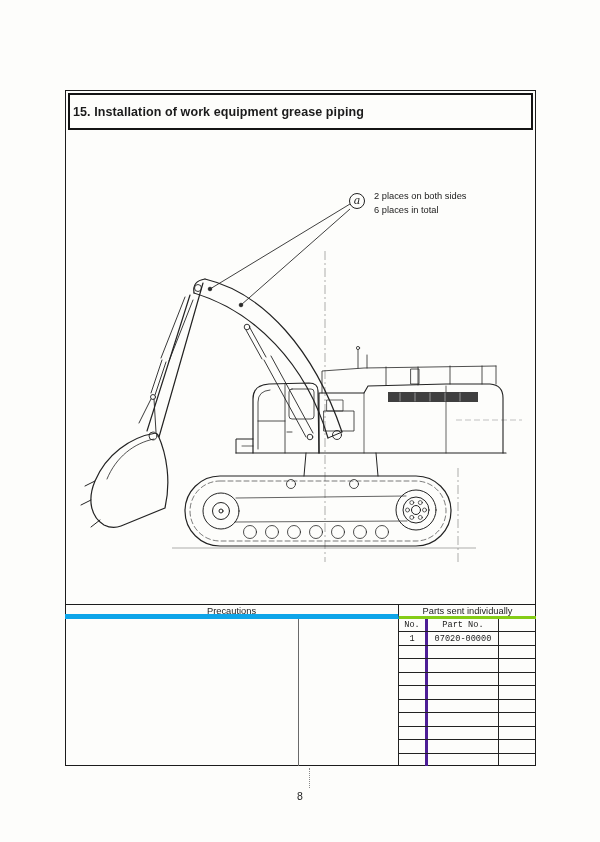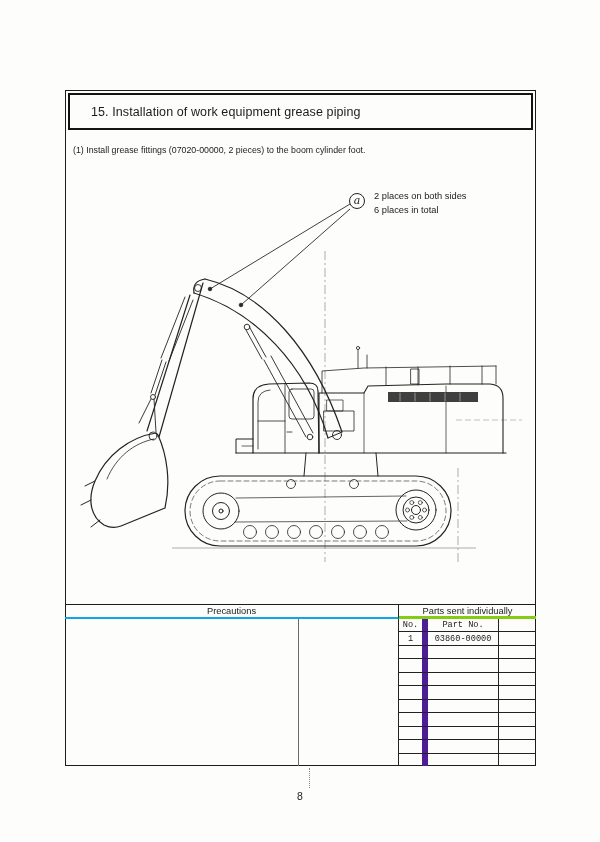--- a/index.html
+++ b/index.html
@@ -19,21 +19,21 @@
     border: 1.6px solid #1c1c1c;
   }
 
   
   #title-box {
     left: 68px; top: 93px; width: 465px; height: 37px;
     border: 2px solid #141414;
     display: flex; align-items: center;
   }
   #title-box .t {
-    font-size: 12.5px; font-weight: normal; padding-left: 21px; letter-spacing: .1px;
+    font-size: 12.5px; font-weight: bold; padding-left: 3px; letter-spacing: .1px;
   }
 
   
   #instructions { left: 73px; top: 143px; font-size: 8.8px; line-height: 15px; white-space: nowrap; }
 
   
   #callout-circle {
     left: 349px; top: 193px; width: 16px; height: 16px;
     border: 1px solid #222; border-radius: 50%;
     text-align: center; line-height: 14px;
@@ -43,55 +43,54 @@
 
   #diagram { left: 66px; top: 185px; }
 
   
   #bottom {
     left: 65px; top: 604px; width: 471px; height: 162px;
     border-top: 1.2px solid #1c1c1c; font-size: 9.3px;
   }
   #prec-head {
     left: 0; top: 0; width: 334px; height: 14px;
-    border-right: 1px solid #222; border-bottom: 2px solid #0ea5e9;
+    border-right: 1px solid #222; border-bottom: 5px solid #0ea5e9;
     text-align: center; line-height: 13px;
   }
   #prec-body { left: 0; top: 14px; bottom: 0; width: 334px; border-right: 1px solid #222; }
   #prec-divider { left: 233px; top: 0; bottom: 0; width: 0; border-left: 1px solid #6a6a6a; }
   #parts-head {
     left: 334px; top: 0; width: 137px; height: 14px;
     border-bottom: 3px solid #84cc16; text-align: center; line-height: 13px;
   }
   #parts-table {
     left: 334px; top: 14px; bottom: 0; width: 137px;
     display: flex; flex-direction: column;
     font-family: "Liberation Mono", "DejaVu Sans Mono", monospace; font-size: 8.6px;
   }
   .trow { flex: 1; display: flex; border-bottom: 1px solid #222; }
   .trow:last-child { border-bottom: none; }
   .cell { display: flex; align-items: center; justify-content: center; overflow: hidden; }
-  .c-no { width: 30px; border-right: 6px solid #4c1d95; text-align: center; }
+  .c-no { width: 30px; border-right: 3px solid #4c1d95; text-align: center; }
   .c-part { width: 74px; border-right: 1px solid #222; }
   .c-qty { flex: 1; margin-left: 37px; }
 
   #fold-mark { left: 309px; top: 768px; height: 20px; width: 0; border-left: 1.6px dotted #888; }
   #page-number { left: 0; top: 790px; width: 600px; text-align: center; font-size: 10.5px; }
 </style>
 </head>
 <body>
 
 <div class="abs" id="outer-box"></div>
 
 <div class="abs" id="title-box">
   <div class="t">15. Installation of work equipment grease piping</div>
 </div>
 
 <div class="abs" id="instructions">
-  <div>(1) Install grease fittings (07020-00000, 2 pieces) to the boom cylinder foot.</div>
 </div>
 
 <svg class="abs" id="diagram" width="470" height="385" viewBox="0 0 470 385">
 
   <g stroke="#8a8a8a" stroke-width="0.7" fill="none" stroke-dasharray="9 3 2 3">
     <line x1="259" y1="66" x2="259" y2="377"></line>
     <line x1="392" y1="283" x2="392" y2="377"></line>
   </g>
   <line x1="106" y1="363" x2="410" y2="363" stroke="#8a8a8a" stroke-width="0.7"></line>
   <line x1="390" y1="235" x2="456" y2="235" stroke="#9a9a9a" stroke-width="0.6" stroke-dasharray="6 3"></line>
@@ -241,21 +240,21 @@
   </div>
   <div class="abs" id="parts-head">Parts sent individually</div>
   <div class="abs" id="parts-table">
     <div class="trow">
       <div class="cell c-no">No.</div>
       <div class="cell c-part">Part No.</div>
       <div class="cell c-qty">Q'ty</div>
     </div>
     <div class="trow">
       <div class="cell c-no">1</div>
-      <div class="cell c-part">03860-00000</div>
+      <div class="cell c-part">07020-00000</div>
       <div class="cell c-qty">2</div>
     </div>
     <div class="trow">
         <div class="cell c-no"></div>
         <div class="cell c-part"></div>
         <div class="cell c-qty"></div>
       </div>
     <div class="trow">
         <div class="cell c-no"></div>
         <div class="cell c-part"></div>

